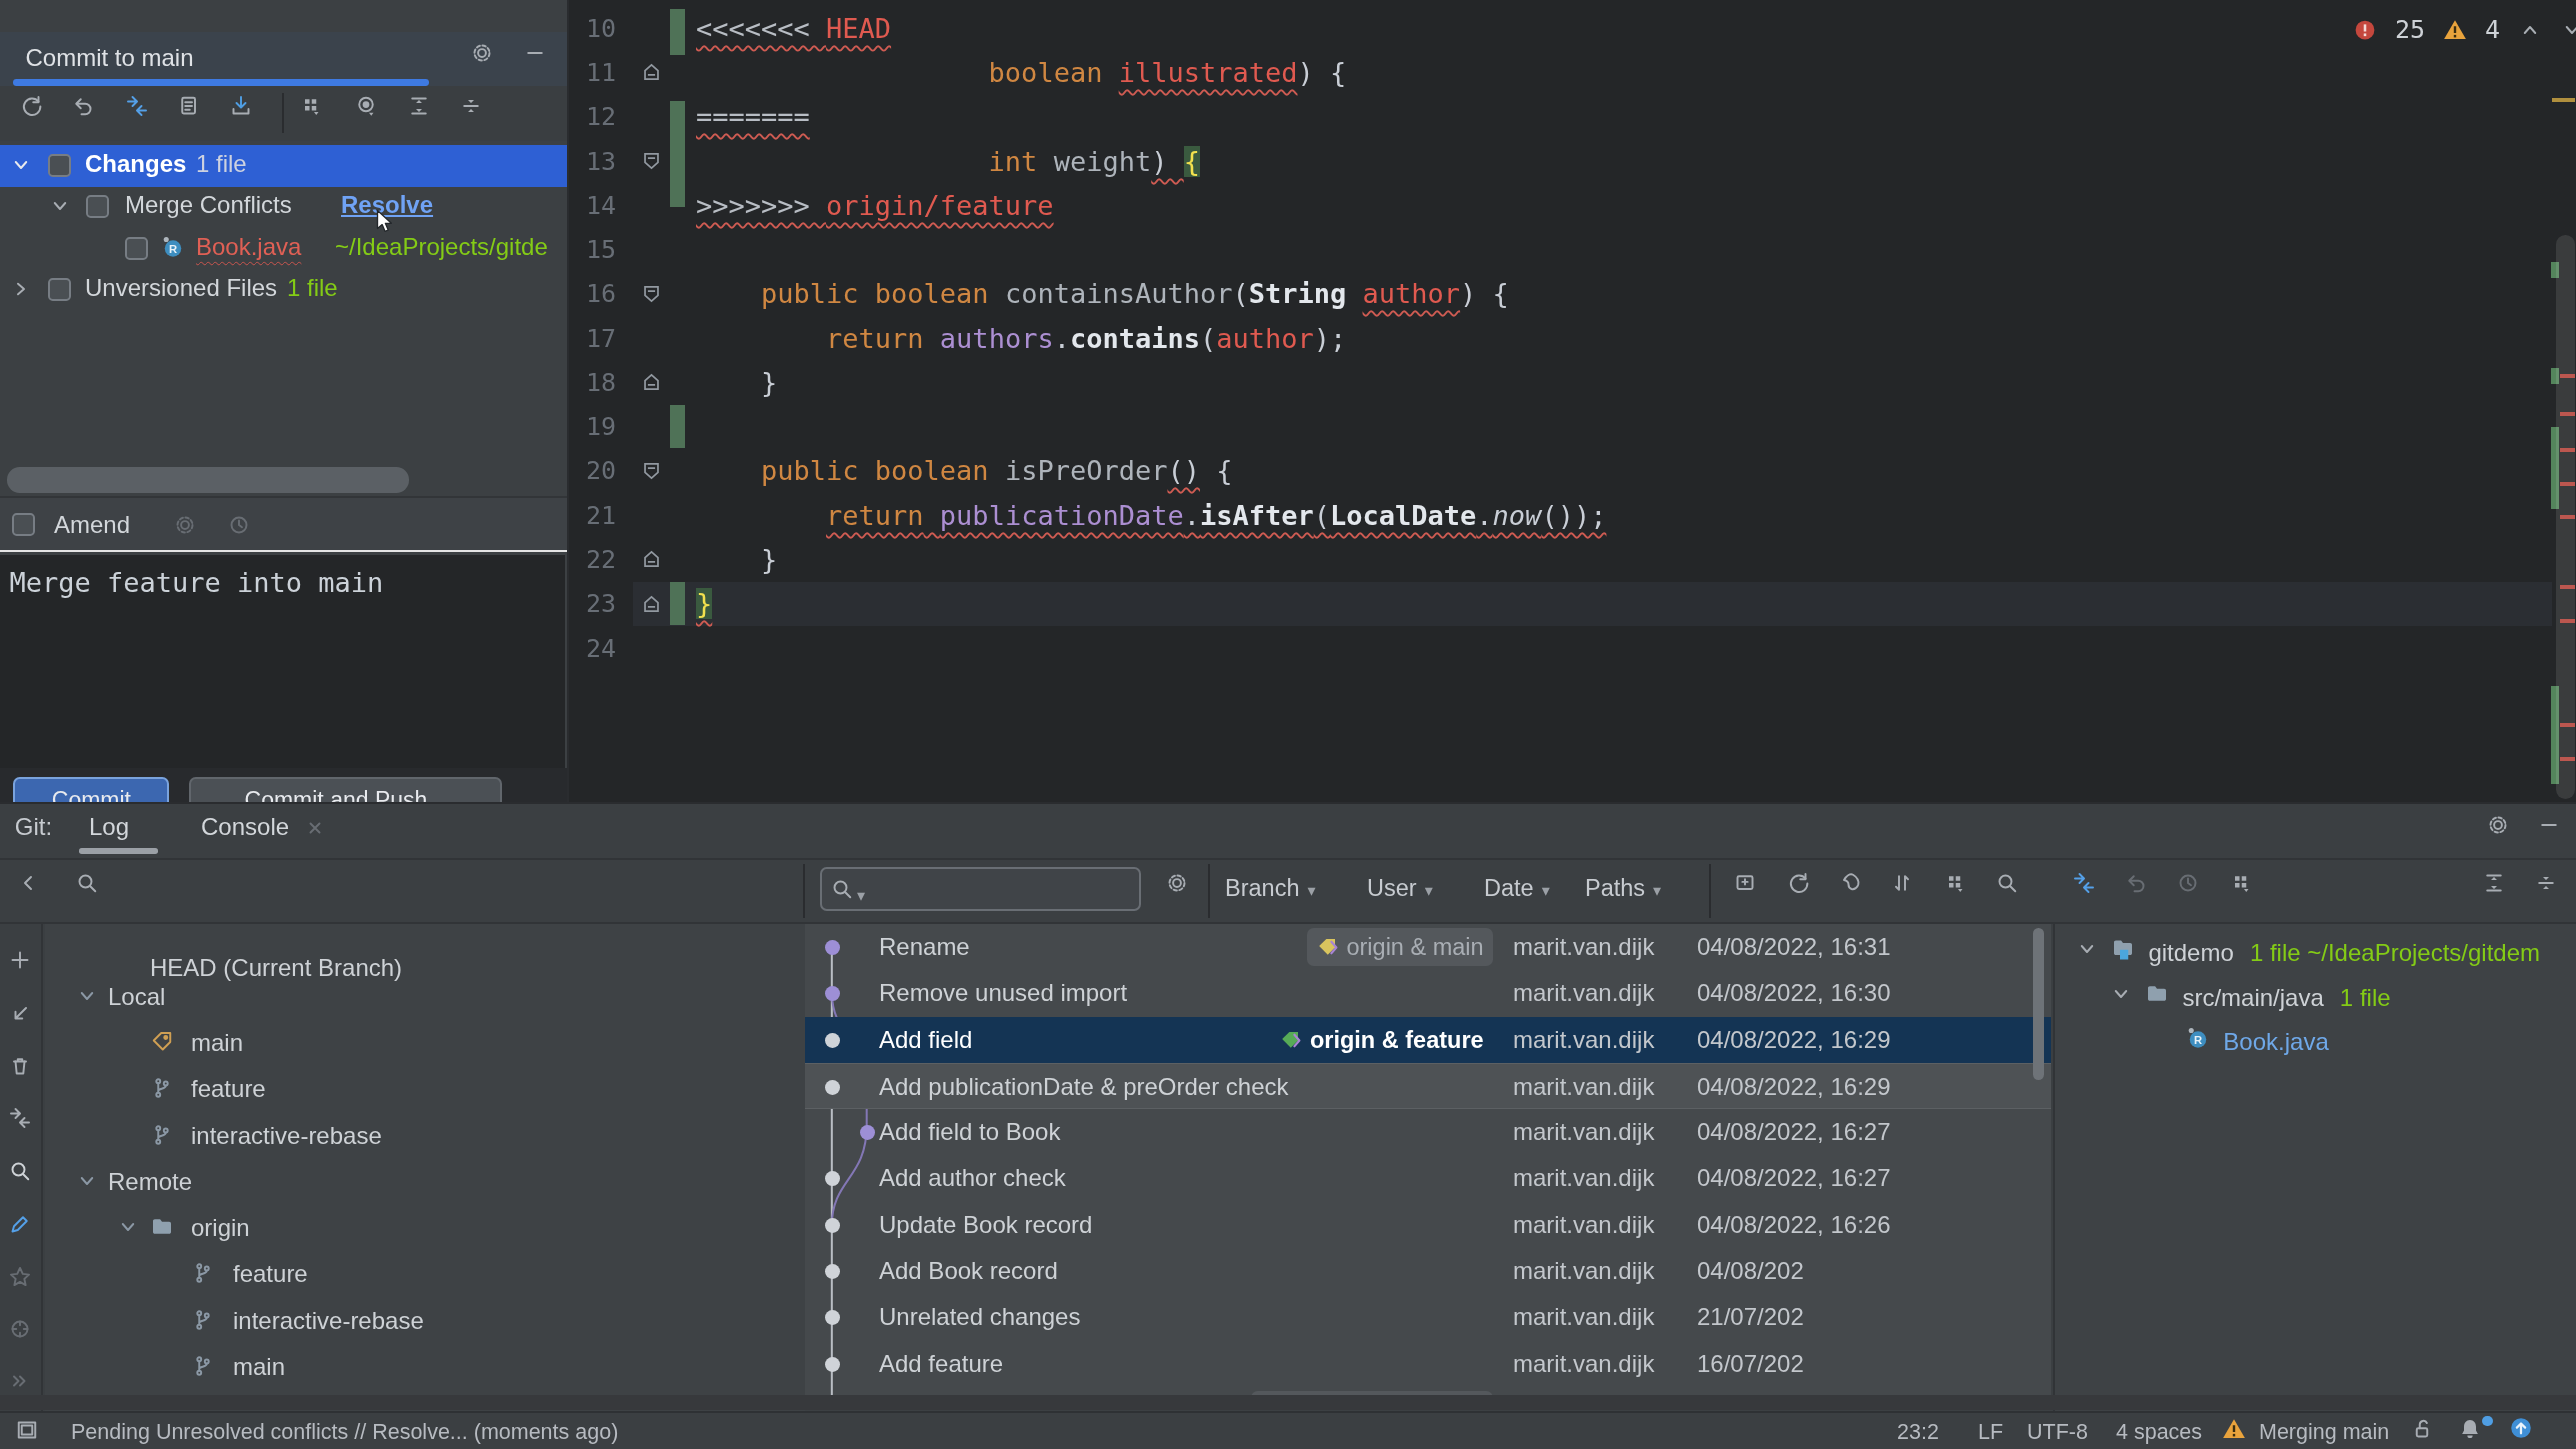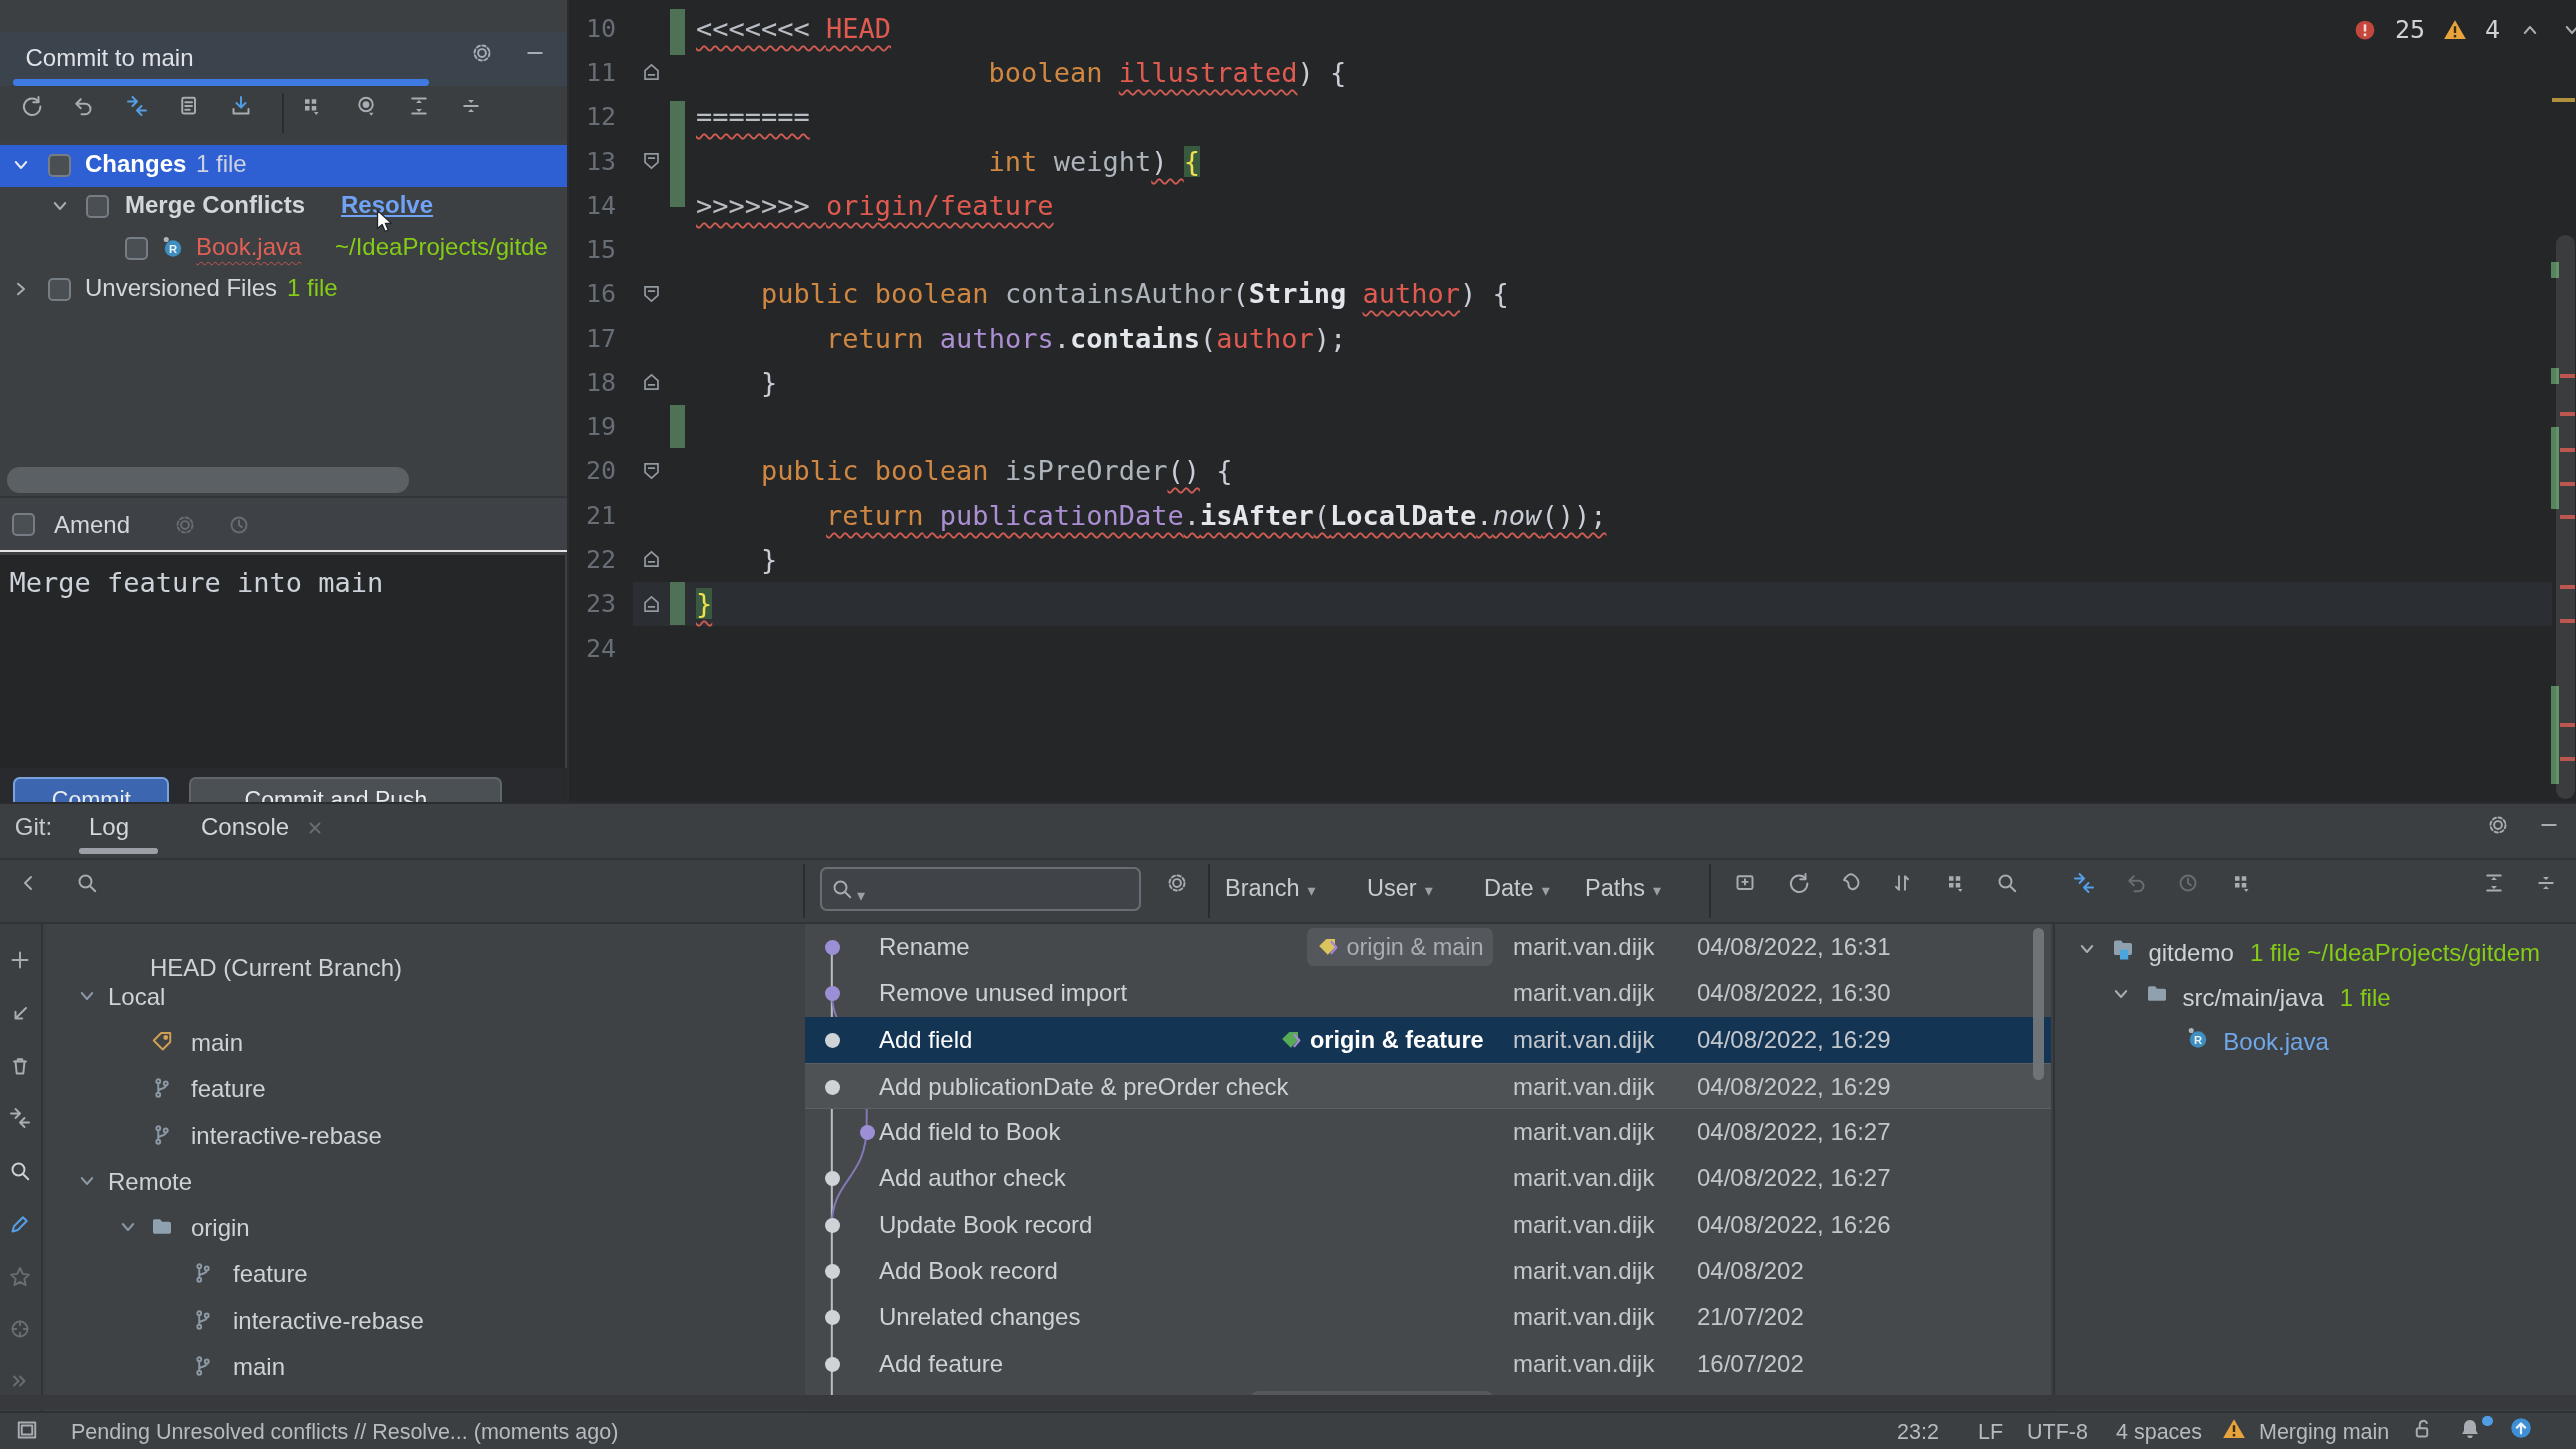--- a/index.html
+++ b/index.html
@@ -197,21 +197,21 @@
       <span class="lbl" style="left:85px;font-weight:bold;">Changes</span>
       <span class="lbl" style="left:196px;color:#cdd2e0;">1 file</span>
     </div>
     <div class="tree-row" style="top:154px;">
       <span class="ic abs" style="left:48px;top:8px;">
           <svg viewBox="0 0 32 32">
             <path d="M9 12l7 8 7-8"></path>
           </svg>
         </span>
       <span class="cb" style="left:86px;top:8.7px;"></span>
-      <span class="lbl" style="left:125px;font-weight:bold;">Merge Conflicts</span>
+      <span class="lbl" style="left:125px;font-weight:normal;">Merge Conflicts</span>
       <span class="lbl" style="left:341px;" id="resolve-link">Resolve</span>
       <span class="ic abs" style="left:373px;top:23px;">
           <svg viewBox="0 0 32 32">
             <path d="M6 2v24l6.2-5.2 3.8 9 4.3-1.8-3.8-8.9 8-.1z" fill="#ffffff" stroke="#23272b" stroke-width="1.8"></path>
           </svg>
         </span>
     </div>
     <div class="tree-row" style="top:196px;">
       <span class="cb" style="left:125px;top:8.7px;"></span>
       <span class="ic abs" style="left:161px;top:6.7px;">

